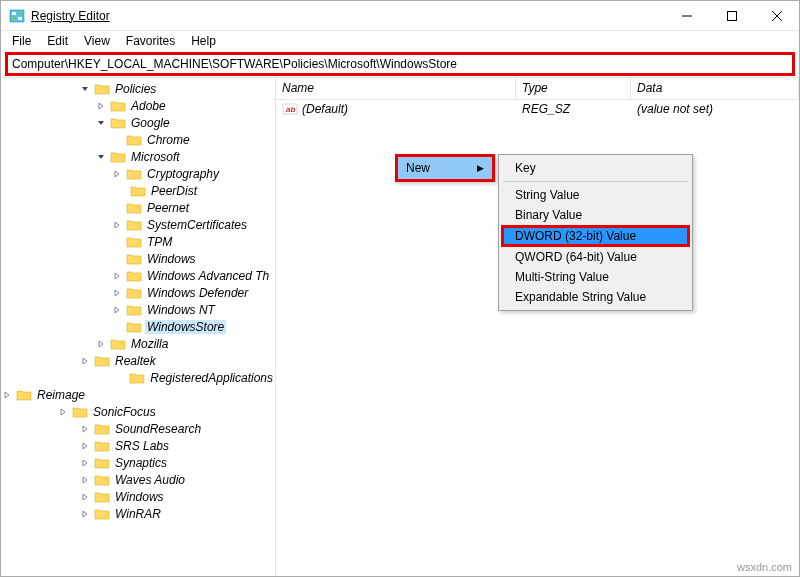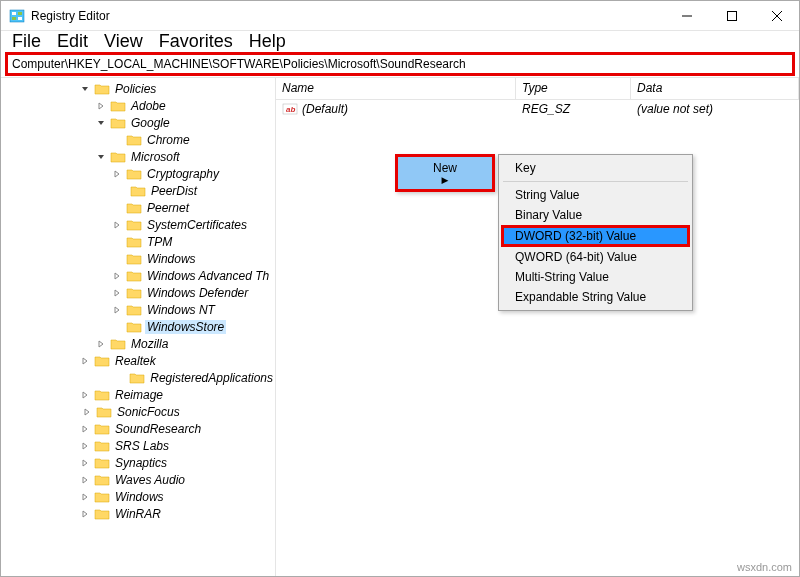--- a/index.html
+++ b/index.html
@@ -1,27 +1,27 @@
 <!DOCTYPE html>
 <html><head>
   <meta charset="utf-8">
   <style>
     * { box-sizing: border-box; margin: 0; padding: 0; }
     body { font-family: 'Segoe UI', Tahoma, sans-serif; font-size: 12px; background: #fff; width: 800px; height: 577px; overflow: hidden; position: relative; }
     
     .window { width: 800px; height: 577px; border: 1px solid #aaa; background: #fff; display: flex; flex-direction: column; }
     
-    .titlebar { height: 30px; display: flex; align-items: center; padding: 0 0 0 8px; border-bottom: 1px solid #e5e5e5; }
+    .titlebar { height: 30px; display: flex; align-items: center; padding: 0 0 0 8px; border-bottom: 1px solid #e5e5e5; text-decoration: underline; }
     .titlebar-icon { width: 16px; height: 16px; margin-right: 6px; }
     .titlebar-title { flex: 1; font-size: 12px; color: #000; }
     .titlebar-controls { display: flex; }
     .titlebar-btn { width: 45px; height: 29px; display: flex; align-items: center; justify-content: center; font-size: 12px; }
     
     .menubar { height: 20px; display: flex; align-items: center; padding: 0 4px; gap: 2px; }
-    .menubar-item { padding: 2px 7px; font-size: 18px; }
+    .menubar-item { padding: 2px 7px; font-size: 12px; }
     
     .addressbar { border: 3px solid #e60000; margin: 1px 4px; padding: 2px 4px; font-size: 12px; height: 24px; display: flex; align-items: center; }
     
     .content { flex: 1; display: flex; border-top: 1px solid #e5e5e5; overflow: hidden; font-style: italic; }
     
     .tree-panel { width: 275px; border-right: 1px solid #e5e5e5; overflow: auto; padding: 2px 0; }
     .tree-node { display: flex; align-items: center; height: 17px; font-size: 12px; white-space: nowrap; }
     .tree-chevron { width: 12px; display: inline-flex; justify-content: center; color: #666; font-size: 9px; }
     .tree-folder { width: 16px; height: 14px; margin: 0 3px; display: inline-block; }
     .tree-label { padding: 0 2px; }
@@ -35,21 +35,21 @@
     .list-col.data { flex: 1; }
     .list-row { display: flex; height: 18px; align-items: center; font-size: 12px; }
     .list-cell { padding: 1px 6px; }
     .list-cell.name { width: 240px; display: flex; align-items: center; }
     .list-cell.type { width: 115px; }
     .list-cell.data { flex: 1; }
     .value-icon { width: 16px; height: 14px; margin-right: 4px; display: inline-flex; align-items: center; justify-content: center; }
     
     .context-menu { position: absolute; background: #f0f0f0; border: 1px solid #a0a0a0; box-shadow: 2px 2px 4px rgba(0,0,0,0.2); font-size: 12px; }
     .menu-new { top: 154px; left: 395px; width: 100px; border: 3px solid #e60000; }
-    .menu-item { padding: 4px 8px; display: flex; align-items: center; justify-content: space-between; flex-direction: column; }
+    .menu-item { padding: 4px 8px; display: flex; align-items: center; justify-content: space-between; }
     .menu-item.highlighted { background: #90c8f6; }
     .menu-arrow { font-size: 9px; }
     
     .submenu { top: 154px; left: 498px; width: 195px; padding: 3px 2px; }
     .submenu-item { padding: 3px 20px 3px 14px; }
     .submenu-divider { height: 1px; background: #d0d0d0; margin: 3px 2px; }
     .submenu-item.selected { background: #2997ff; color: #000; border: 3px solid #e60000; padding: 1px 17px 1px 11px; }
     
     .watermark { position: absolute; bottom: 4px; right: 8px; font-size: 11px; color: #999; }
     
@@ -93,21 +93,21 @@
 
   <div class="menubar">
     <span class="menubar-item">File</span>
     <span class="menubar-item">Edit</span>
     <span class="menubar-item">View</span>
     <span class="menubar-item">Favorites</span>
     <span class="menubar-item">Help</span>
   </div>
 
   <div class="addressbar">
-    <span>Computer\HKEY_LOCAL_MACHINE\SOFTWARE\Policies\Microsoft\SoundResearch</span>
+    <span>Computer\HKEY_LOCAL_MACHINE\SOFTWARE\Policies\Microsoft\WindowsStore</span>
   </div>
 
   <div class="content">
 
     <div class="tree-panel" id="tree-panel">
         <div class="tree-node" style="padding-left: 78px;">
           <span class="tree-chevron">
             <svg width="8" height="8">
               <path d="M1 2 L7 2 L4 6 Z" fill="#444"></path>
             </svg>
@@ -269,32 +269,32 @@
             </svg></span>
           <span class="tree-label">Realtek</span>
         </div>
         <div class="tree-node" style="padding-left: 78px; justify-content: flex-end;">
           <span class="tree-chevron"></span>
           <span class="tree-folder"><svg width="16" height="14" viewBox="0 0 16 14">
               <path class="folder-svg" d="M1 3 L1 12 L15 12 L15 4 L7 4 L6 3 Z"></path>
             </svg></span>
           <span class="tree-label">RegisteredApplications</span>
         </div>
-        <div class="tree-node" style="padding-left: 78px;">
+        <div class="tree-node" style="">
           <span class="tree-chevron">
             <svg width="8" height="8">
               <path d="M2 1 L6 4 L2 7 Z" fill="none" stroke="#888" stroke-width="1"></path>
             </svg>
           </span>
           <span class="tree-folder"><svg width="16" height="14" viewBox="0 0 16 14">
               <path class="folder-svg" d="M1 3 L1 12 L15 12 L15 4 L7 4 L6 3 Z"></path>
             </svg></span>
           <span class="tree-label">Reimage</span>
         </div>
-        <div class="tree-node" style="padding-left: 80px;">
+        <div class="tree-node" style="padding-left: 56px;">
           <span class="tree-chevron">
             <svg width="8" height="8">
               <path d="M2 1 L6 4 L2 7 Z" fill="none" stroke="#888" stroke-width="1"></path>
             </svg>
           </span>
           <span class="tree-folder"><svg width="16" height="14" viewBox="0 0 16 14">
               <path class="folder-svg" d="M1 3 L1 12 L15 12 L15 4 L7 4 L6 3 Z"></path>
             </svg></span>
           <span class="tree-label">SonicFocus</span>
         </div>

